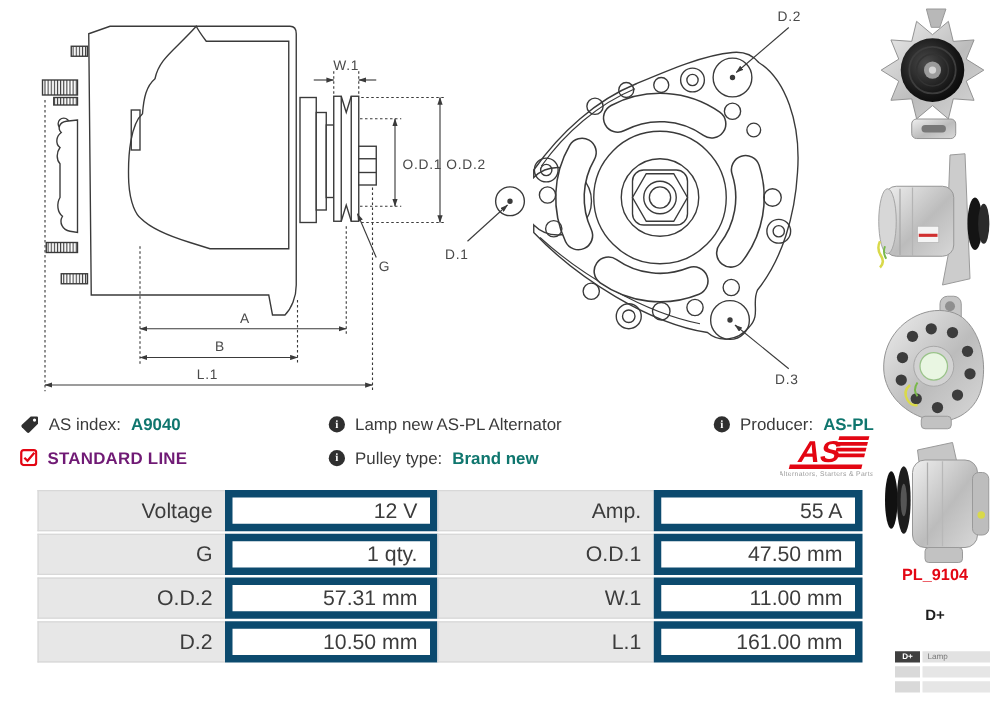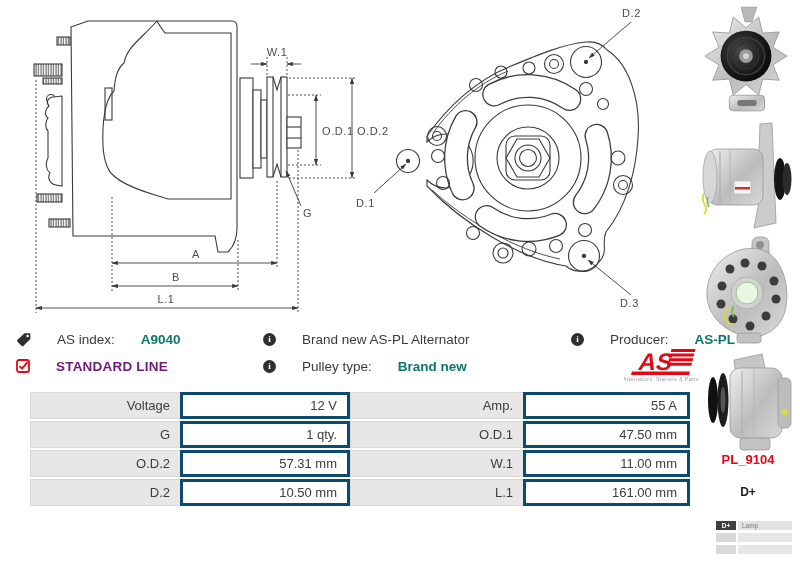--- a/index.html
+++ b/index.html
@@ -2,31 +2,31 @@
 <html><head>
 <meta charset="utf-8">
 <style>
   html,body{margin:0;padding:0;}
   body{
     width:800px;height:570px;background:#ffffff;position:relative;overflow:hidden;
     font-family:"Liberation Sans", sans-serif;color:#3a3a3a;
   }
   .abs{position:absolute;}
   
-  .info-item{position:absolute;display:flex;align-items:center;gap:26px;font-size:13.5px;height:18px;white-space:nowrap;}
+  .info-item{position:absolute;display:flex;align-items:center;gap:8px;font-size:13.5px;height:18px;white-space:nowrap;}
   .info-item b{font-weight:bold;color:#0f766e;}
   .ico-circle{width:13px;height:13px;border-radius:50%;background:#2f2f2f;color:#fff;
     display:inline-flex;align-items:center;justify-content:center;
     font-size:9px;font-weight:bold;font-family:"Liberation Serif",serif;flex:0 0 auto;}
   .red-line{color:#701a75;font-weight:bold;letter-spacing:.2px;}
   
-  table.spec{position:absolute;left:30px;top:390px;width:660px;border-collapse:separate;border-spacing:0 2px;table-layout:fixed;font-size:13px;}
+  table.spec{position:absolute;left:30px;top:390px;width:660px;border-collapse:separate;border-spacing:0 2px;table-layout:fixed;font-size:17px;}
   table.spec td{height:21px;padding:0 10px 0 4px;text-align:right;overflow:hidden;white-space:nowrap;color:#3c3c3c;}
   td.lbl{background:#e7e7e7;border:1px solid #d8d8d8;border-right:none;}
-  td.val{background:#ffffff;border:3px solid #0c4a6e;}
+  td.val{background:#ffffff;border:6px solid #0c4a6e;}
   
   .plug-code{position:absolute;left:698px;top:452px;width:100px;text-align:center;
     color:#e30613;font-weight:bold;font-size:13px;}
   .terminal{position:absolute;left:698px;top:485px;width:100px;text-align:center;
     color:#1d1d1d;font-weight:bold;font-size:12px;}
   .mini-table{position:absolute;left:716px;top:521px;width:76px;font-size:6.5px;}
   .mini-row{display:flex;gap:2px;margin-bottom:3px;height:9px;}
   .mini-c1{width:20px;background:#d9d9d9;}
   .mini-c2{flex:1;background:#e6e6e6;}
   .mini-row.head .mini-c1{background:#3f3f3f;color:#fff;display:flex;align-items:center;justify-content:center;font-weight:bold;}
@@ -202,21 +202,21 @@
   <svg width="15" height="15" viewBox="0 0 15 15">
     <path d="M8.6 1.2 L13.5 1.2 A0.9 0.9 0 0 1 14.4 2.1 L14.4 7 L7.6 13.8 A1.5 1.5 0 0 1 5.5 13.8 L1.5 9.8 A1.5 1.5 0 0 1 1.5 7.7 Z" fill="#2f2f2f"></path>
     <circle cx="11.6" cy="4" r="1.3" fill="#fff"></circle>
   </svg>
   <span>AS index:</span>
   <b>A9040</b>
 </div>
 
 <div class="info-item" style="left:263px;top:330px">
   <span class="ico-circle">i</span>
-  <span>Brand new AS-PL Alternator</span>
+  <span>Lamp new AS-PL Alternator</span>
 </div>
 
 <div class="info-item" style="left:571px;top:330px">
   <span class="ico-circle">i</span>
   <span>Producer:</span>
   <b>AS-PL</b>
 </div>
 
 <div class="info-item" style="left:16px;top:357px">
   <svg width="14" height="14" viewBox="0 0 14 14">

